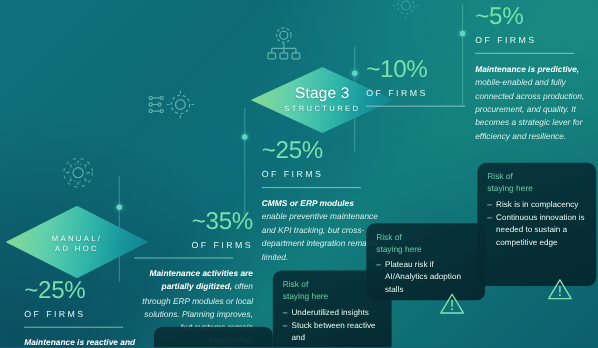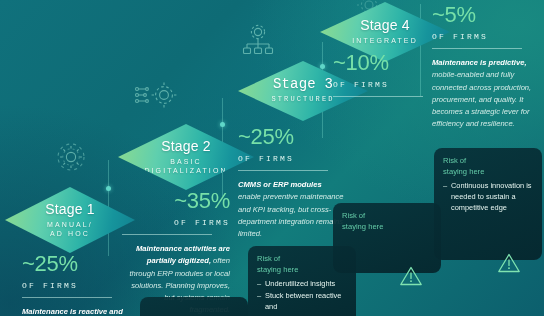--- a/index.html
+++ b/index.html
@@ -51,21 +51,21 @@
   }
 
   
   .col { position:absolute; width:108px; }
   .pct {
     color:#77e0a8; font-size:22px; font-weight:400;
     letter-spacing:-0.3px; line-height:1;
   }
   .offirms {
     color:#dff5ef; font-size:8px; letter-spacing:2.2px;
-    margin-top:6px; font-weight:400;font-family:Liberation Mono, monospace;
+    margin-top:6px; font-weight:400;
   }
   .rule {
     height:1px; background:rgba(200,240,232,0.55);
     margin:7px 0 8px 0; width:90px;
   }
   .desc {
     color:#d3ece7; font-size:7.6px; line-height:1.62;
     font-style:italic;
   }
   .desc b { color:#ffffff; font-weight:700; font-style:italic; }
@@ -145,38 +145,29 @@
 
   <div class="deco" style="left:352px; top:-8px;">
     <svg width="34" height="26" viewBox="0 0 34 26" fill="none" stroke="#9fe8d6" stroke-width="1.1" opacity="0.5">
       <circle cx="17" cy="13" r="4"></circle>
       <circle cx="17" cy="13" r="7.6" stroke-dasharray="2.4 2.4"></circle>
       <path d="M17 3v-2M17 23v2M7 13H5M27 13h2"></path>
     </svg>
   </div>
 
   <div class="diamond" style="left:5px; top:187px; width:130px; height:66px;">
-    <span class="st-title">Stage 1</span>
     <span class="st-sub">MANUAL/<br>AD HOC</span>
   </div>
 
-  <div class="diamond" style="left:118px; top:124px; width:136px; height:66px;">
-    <span class="st-title">Stage 2</span>
-    <span class="st-sub">BASIC<br>DIGITALIZATION</span>
-  </div>
-
-  <div class="diamond" style="left:238px; top:61px; width:130px; height:60px;font-family:Liberation Mono, monospace;">
+
+  <div class="diamond" style="left:228px; top:61px; width:130px; height:60px;">
     <span class="st-title">Stage 3</span>
     <span class="st-sub">STRUCTURED</span>
   </div>
 
-  <div class="diamond" style="left:320px; top:2px; width:130px; height:60px;">
-    <span class="st-title">Stage 4</span>
-    <span class="st-sub">INTEGRATED</span>
-  </div>
 
   <div class="col" style="left:22px; top:253px;">
     <div class="pct">~25%</div>
     <div class="offirms">OF FIRMS</div>
     <div class="rule"></div>
     <div class="desc">
       <b>Maintenance is reactive and unstructured.</b>
     </div>
   </div>
 
@@ -208,40 +199,44 @@
     </ul>
   </div>
 
   <div class="col" style="left:333px; top:52px;">
     <div class="pct">~10%</div>
     <div class="offirms">OF FIRMS</div>
     <div class="rule"></div>
   </div>
   <div class="risk" style="left:333px; top:203px; height:70px;">
     <div class="risk-title">Risk of<br>staying here</div>
+    <ul>
+      <li>Plateau risk if AI/Analytics adoption stalls</li>
+    </ul>
   </div>
   <div class="warn" style="left:399px; top:265px;">
     <svg width="24" height="22" viewBox="0 0 24 22" fill="none" stroke="#7fe3b0" stroke-width="1.3" stroke-linejoin="round">
       <path d="M12 2.5 L22.2 19.5 H1.8 Z"></path>
       <path d="M12 8v5.4" stroke-linecap="round"></path>
       <circle cx="12" cy="16.2" r="0.9" fill="#7fe3b0" stroke="none"></circle>
     </svg>
   </div>
 
   <div class="col" style="left:432px; top:4px;">
     <div class="pct">~5%</div>
     <div class="offirms">OF FIRMS</div>
     <div class="rule"></div>
     <div class="desc">
       <b>Maintenance is predictive,</b><span> mobile-enabled and fully connected across production, procurement, and quality. It becomes a strategic lever for efficiency and resilience.</span>
     </div>
   </div>
   <div class="risk" style="left:434px; top:148px; height:112px;">
     <div class="risk-title">Risk of<br>staying here</div>
     <ul>
+      <li>Risk is in complacency</li>
       <li>Continuous innovation is needed to sustain a competitive edge</li>
     </ul>
   </div>
   <div class="warn" style="left:497px; top:252px;">
     <svg width="24" height="22" viewBox="0 0 24 22" fill="none" stroke="#7fe3b0" stroke-width="1.3" stroke-linejoin="round">
       <path d="M12 2.5 L22.2 19.5 H1.8 Z"></path>
       <path d="M12 8v5.4" stroke-linecap="round"></path>
       <circle cx="12" cy="16.2" r="0.9" fill="#7fe3b0" stroke="none"></circle>
     </svg>
   </div>

